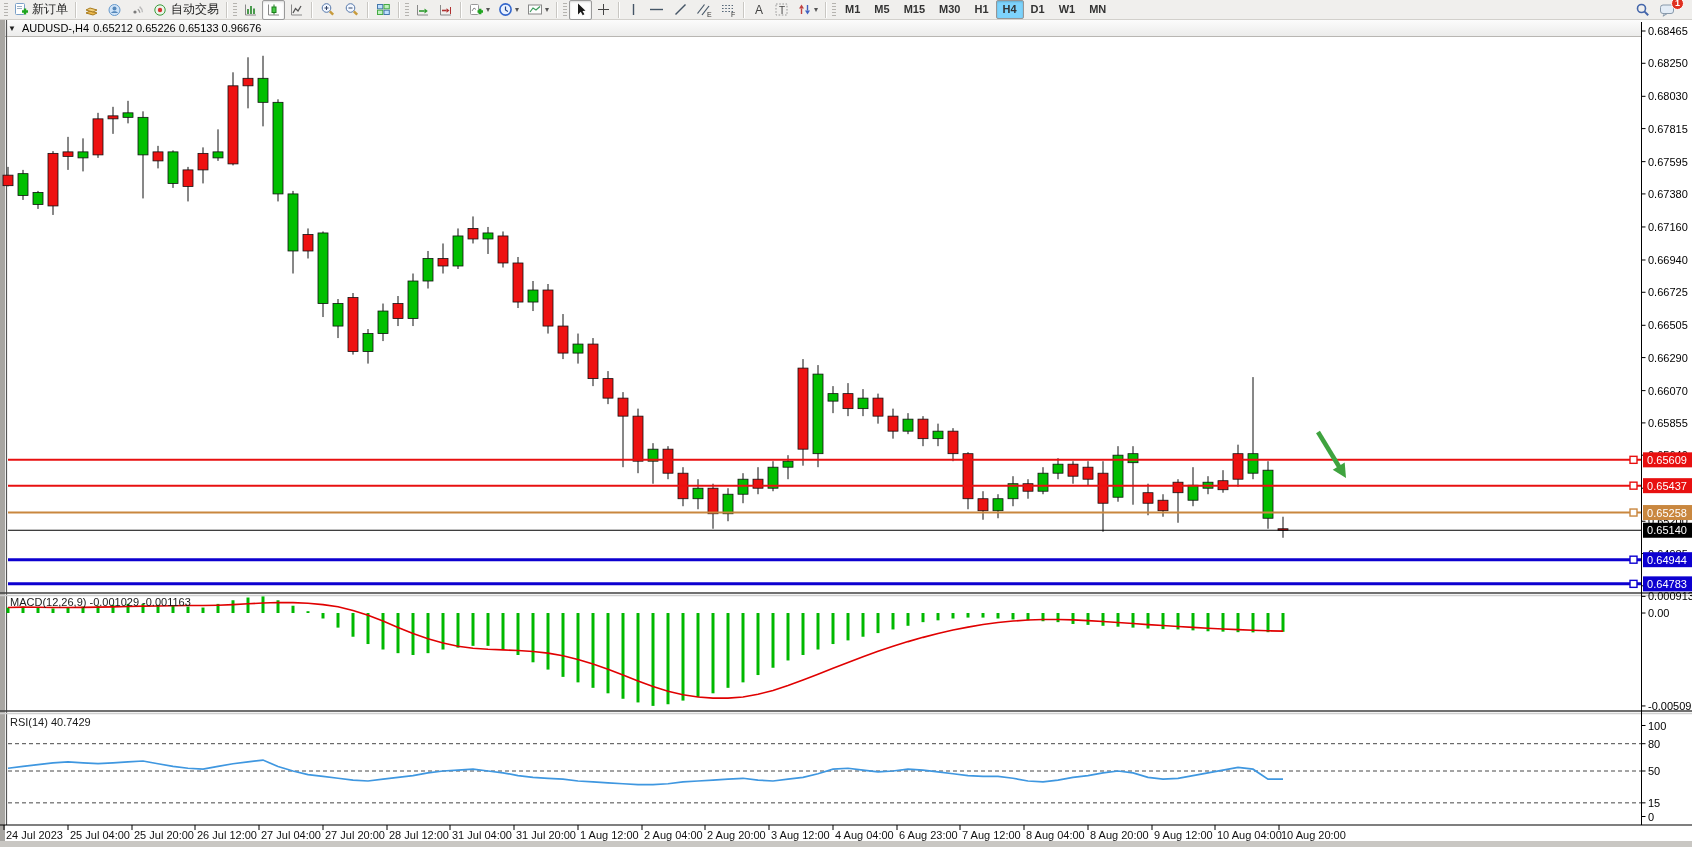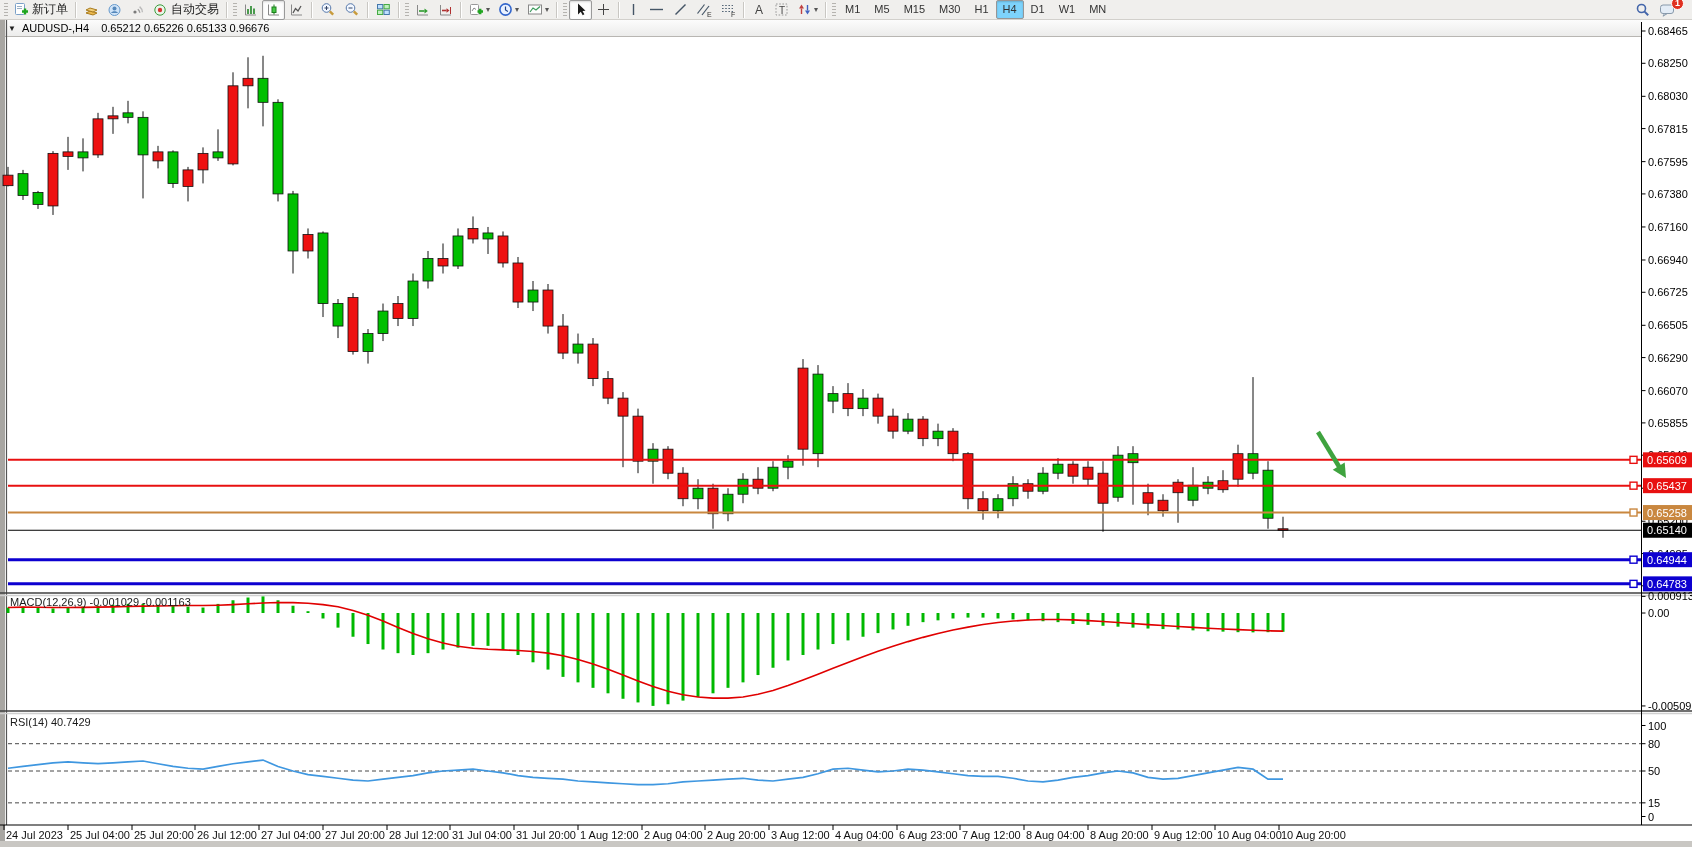--- a/index.html
+++ b/index.html
@@ -7,31 +7,31 @@
   
   #toolbar{position:absolute;top:0;left:0;width:1692px;height:20px;background:#f0efed;
     border-bottom:1px solid #d2d0cc;display:flex;align-items:center;padding:0 2px;box-sizing:border-box;}
   .tbtn{height:18px;display:flex;align-items:center;padding:0 3px;border:1px solid transparent;border-radius:2px;}
   .tbtn.pressed{background:#fdfdfd;border:1px solid #9a9a9a;box-shadow:inset 0 1px 2px rgba(0,0,0,.15);}
   .tbtn svg{display:block;}
   .tlabel{font-size:12px;color:#222;margin-left:3px;white-space:nowrap;text-align:right;}
   .caret{font-size:8px;color:#555;margin-left:2px;}
   .tsep{width:1px;height:16px;background:#c9c7c3;border-right:1px solid #fff;margin:0 3px;}
   .grip{width:4px;height:14px;margin:0 2px;background:repeating-linear-gradient(to bottom,#b5b3af 0 1px,transparent 1px 3px);}
-  .tfbtn{font-size:11px;color:#333;padding:1px 6px;height:15px;line-height:15px;border:1px solid transparent;border-radius:2px;}
+  .tfbtn{font-size:11px;color:#333;padding:1px 6px;height:15px;line-height:15px;border:1px solid transparent;border-radius:2px;font-weight:bold;}
   .tfbtn.active{background:#7dd3fc;border:1px solid #969696;box-shadow:inset 0 1px 2px rgba(0,0,0,.18);}
   .spacer{flex:1;}
   #chatbtn{position:relative;margin-right:10px;}
   #badge{position:absolute;top:-4px;right:-5px;background:#e03020;color:#fff;font-size:9px;font-weight:bold;
     border-radius:7px;min-width:11px;height:11px;line-height:11px;text-align:center;border:1px solid #fff;}
   
   #titlebar{position:absolute;top:20px;left:0;width:1641px;height:17px;background:linear-gradient(#fcfcfc,#ececeb);
     border-bottom:1px solid #b8b6b2;display:flex;align-items:center;font-size:11px;color:#000;box-sizing:border-box;}
   #titlebar .tri{font-size:8px;color:#222;margin:0 6px 0 8px;}
-  #titlebar .sym{margin-right:12px;text-align:right;}
+  #titlebar .sym{margin-right:4px;text-align:right;}
   
   #cv{position:absolute;top:20px;left:0;}
   .axt{font:11px "Liberation Sans",sans-serif;fill:#000;}
   .paneLabel{font:11px "Liberation Sans",sans-serif;fill:#1a1a1a;}
   .hlab{font:11px "Liberation Sans",sans-serif;fill:#fff;}
   .timet{font:11px "Liberation Sans",sans-serif;fill:#111;}
 </style>
 </head>
 <body>
 

